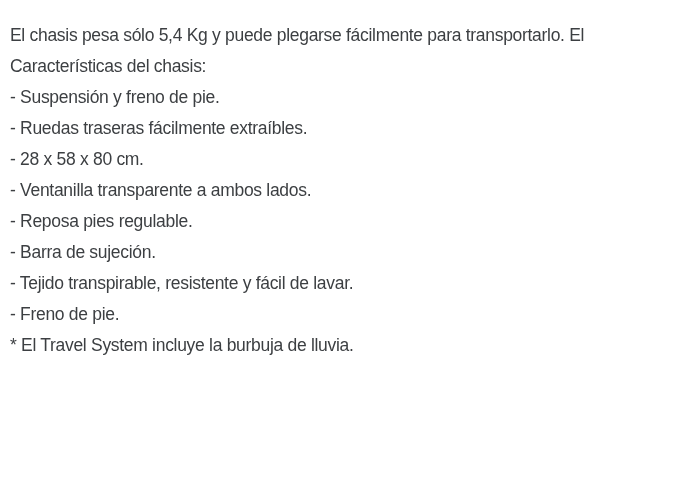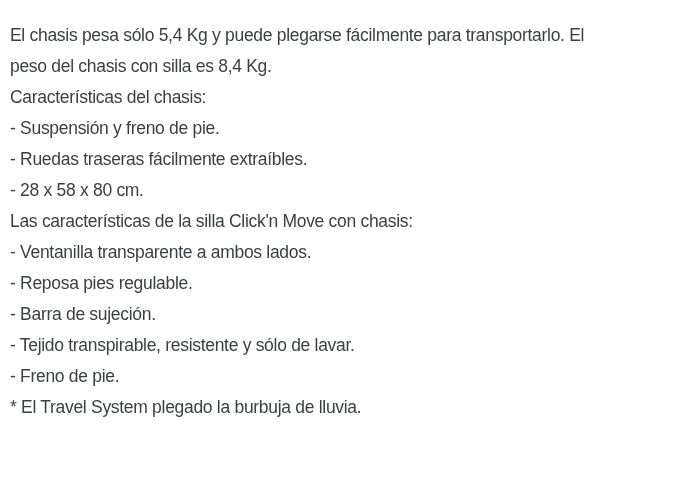--- a/index.html
+++ b/index.html
@@ -26,25 +26,23 @@
     height: 31px;
     line-height: 31px;
     white-space: nowrap;
   }
 </style>
 </head>
 <body>
 
 <div class="description">
   <span class="line">El chasis pesa sólo 5,4 Kg y puede plegarse fácilmente para transportarlo. El</span>
-  <span class="line">peso del chasis con silla es 8,4 Kg.</span>
   <span class="line">Características del chasis:</span>
   <span class="line">- Suspensión y freno de pie.</span>
   <span class="line">- Ruedas traseras fácilmente extraíbles.</span>
   <span class="line">- 28 x 58 x 80 cm.</span>
-  <span class="line">Las características de la silla Click'n Move con chasis:</span>
   <span class="line">- Ventanilla transparente a ambos lados.</span>
   <span class="line">- Reposa pies regulable.</span>
   <span class="line">- Barra de sujeción.</span>
-  <span class="line">- Tejido transpirable, resistente y sólo de lavar.</span>
+  <span class="line">- Tejido transpirable, resistente y fácil de lavar.</span>
   <span class="line">- Freno de pie.</span>
-  <span class="line">* El Travel System plegado la burbuja de lluvia.</span>
+  <span class="line">* El Travel System incluye la burbuja de lluvia.</span>
 </div>
 
 </body></html>

